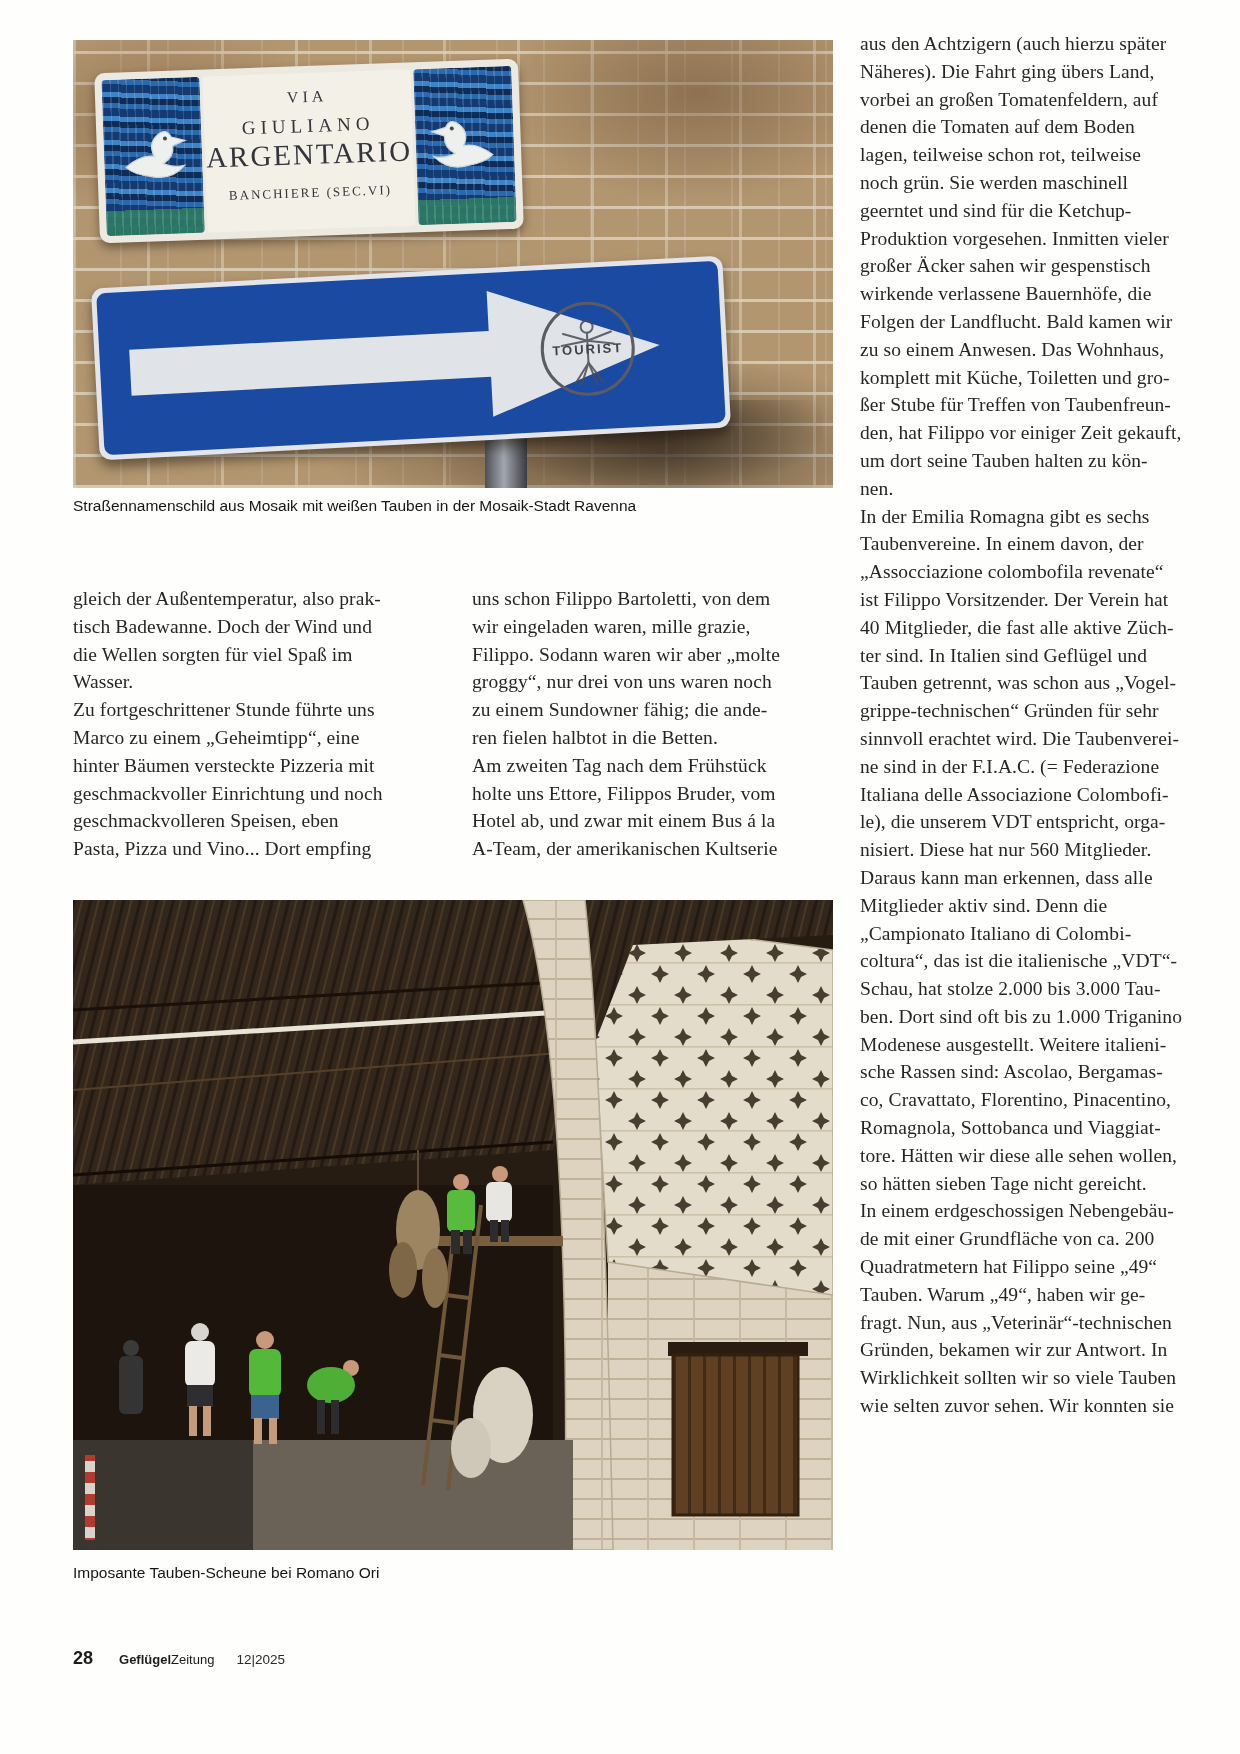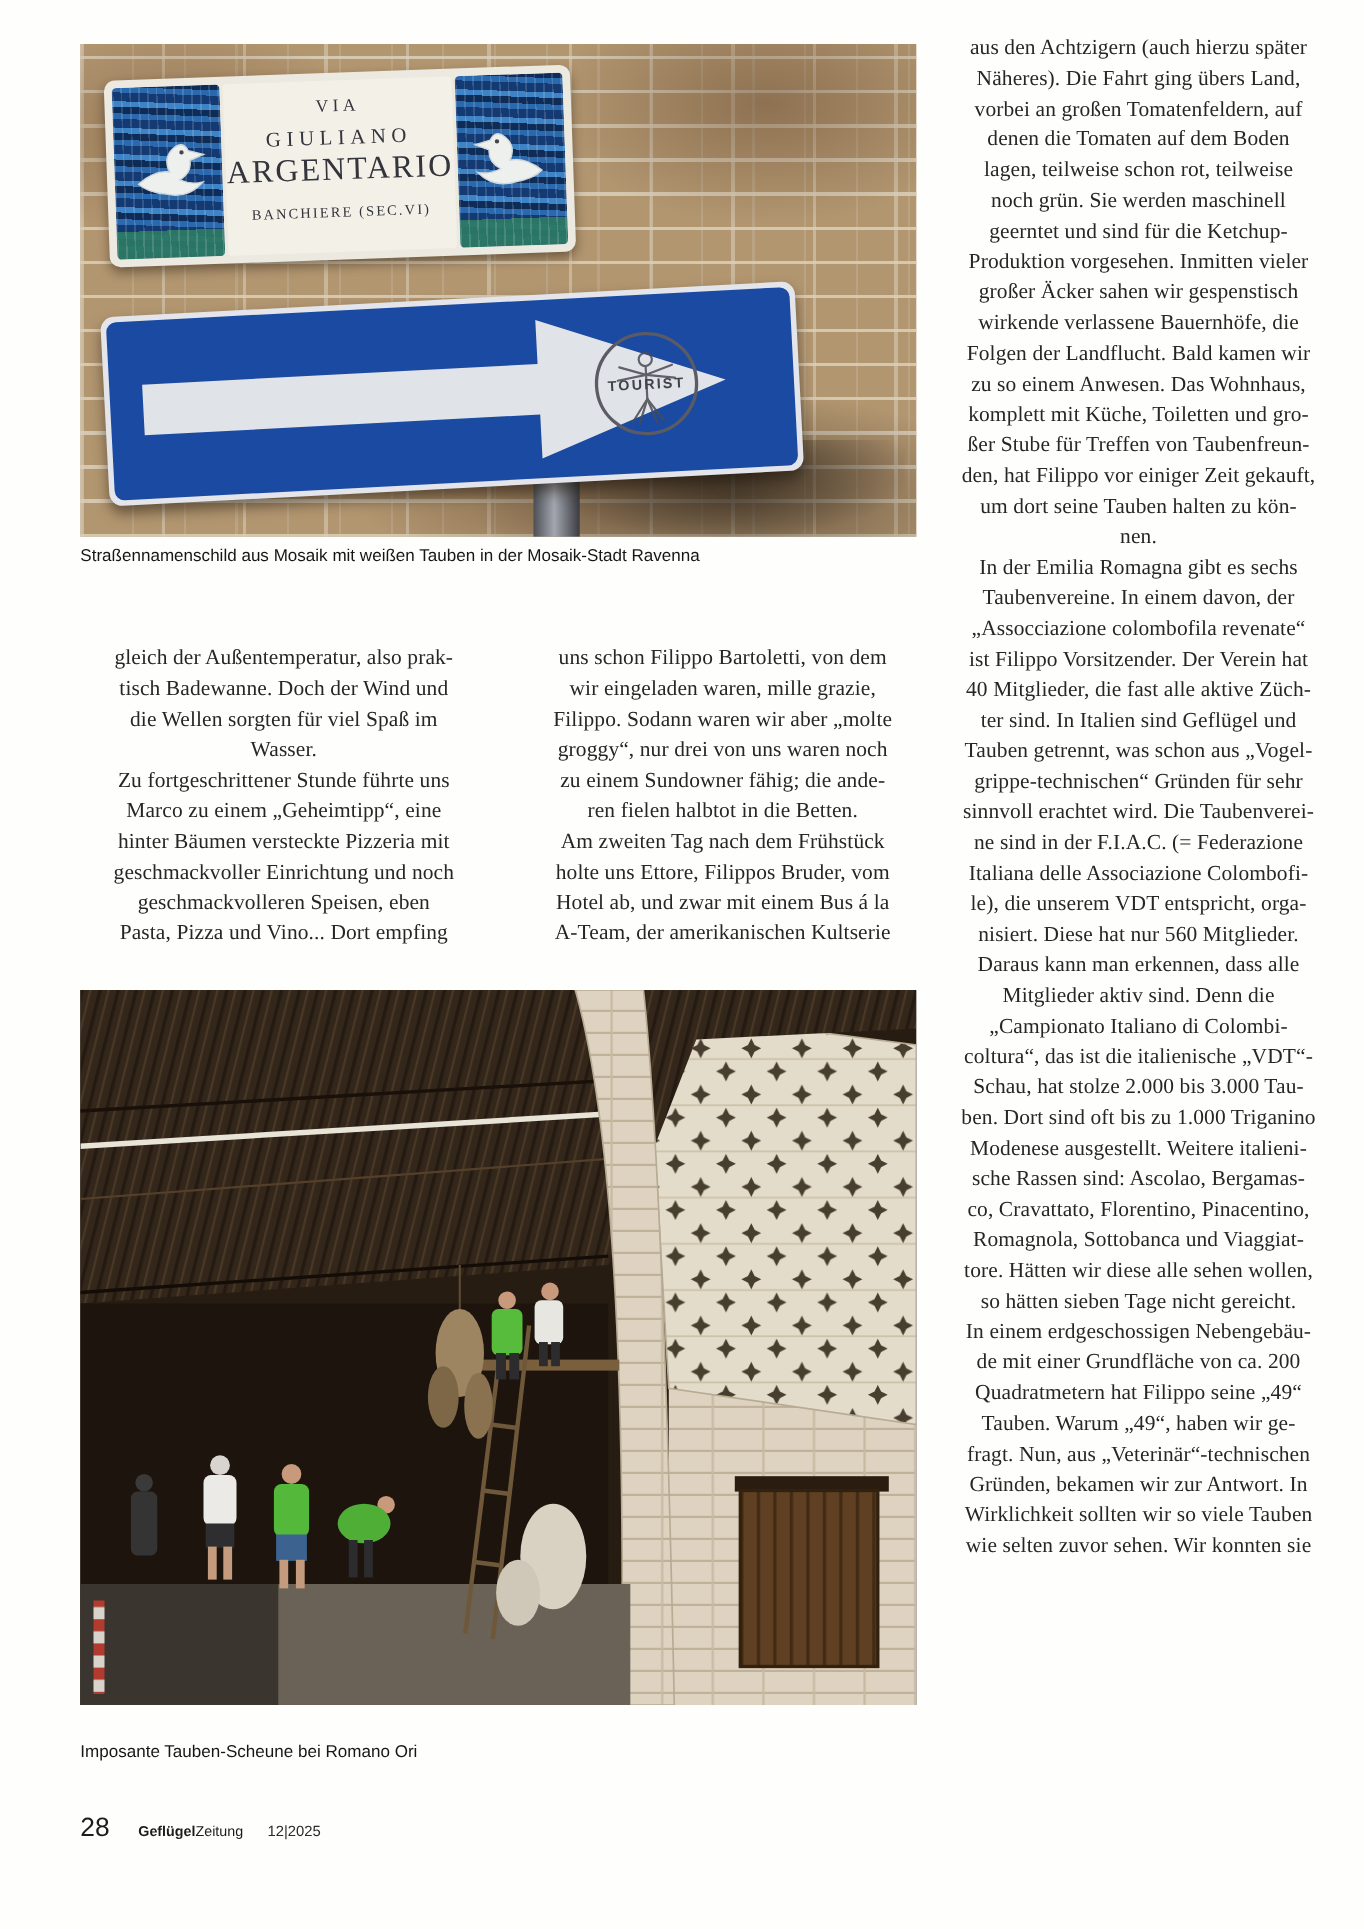--- a/index.html
+++ b/index.html
@@ -53,31 +53,31 @@
     width:88px;height:88px;border:3px solid #5a5b64;border-radius:50%;
     display:flex;align-items:center;justify-content:center;}
   .tourist-stamp svg{position:absolute;left:0;top:0;width:100%;height:100%;opacity:.85;}
   .tourist-stamp span{position:relative;font-family:"Liberation Sans",sans-serif;
     font-size:13px;font-weight:bold;letter-spacing:2px;color:#41424b;}
 
   
   .caption{position:absolute;left:73px;font-family:"Liberation Sans",sans-serif;
     font-weight:normal;font-size:15.5px;color:#161616;}
   .caption-top{top:497px;width:760px;}
-  .caption-bottom{top:1564px;width:760px;margin-top:20px;}
+  .caption-bottom{top:1564px;width:760px;}
   .footer{position:absolute;left:73px;top:1648px;display:flex;align-items:baseline;
     font-family:"Liberation Sans",sans-serif;color:#1c1c1c;}
-  .footer .pageno{font-size:24px;font-weight:normal;}
+  .footer .pageno{font-size:18px;font-weight:bold;}
   .footer .brand{margin-left:26px;font-size:13px;}
   .footer .brand b{font-weight:bold;}
   .footer .issue{margin-left:22px;font-size:13.5px;color:#2a2a2a;}
 
   
   .col{position:absolute;white-space:pre;font-size:19.5px;line-height:27.8px;
-    color:#262626;letter-spacing:0.1px;text-align:center;}
+    color:#262626;letter-spacing:0.1px;}
   .col-left{left:73px;top:585px;width:370px;}
   .col-middle{left:472px;top:585px;width:370px;}
   .col-right{left:860px;top:30px;width:350px;}
 </style>
 </head>
 <body>
 
 <div class="page">
 
   <div class="photo photo-top">

